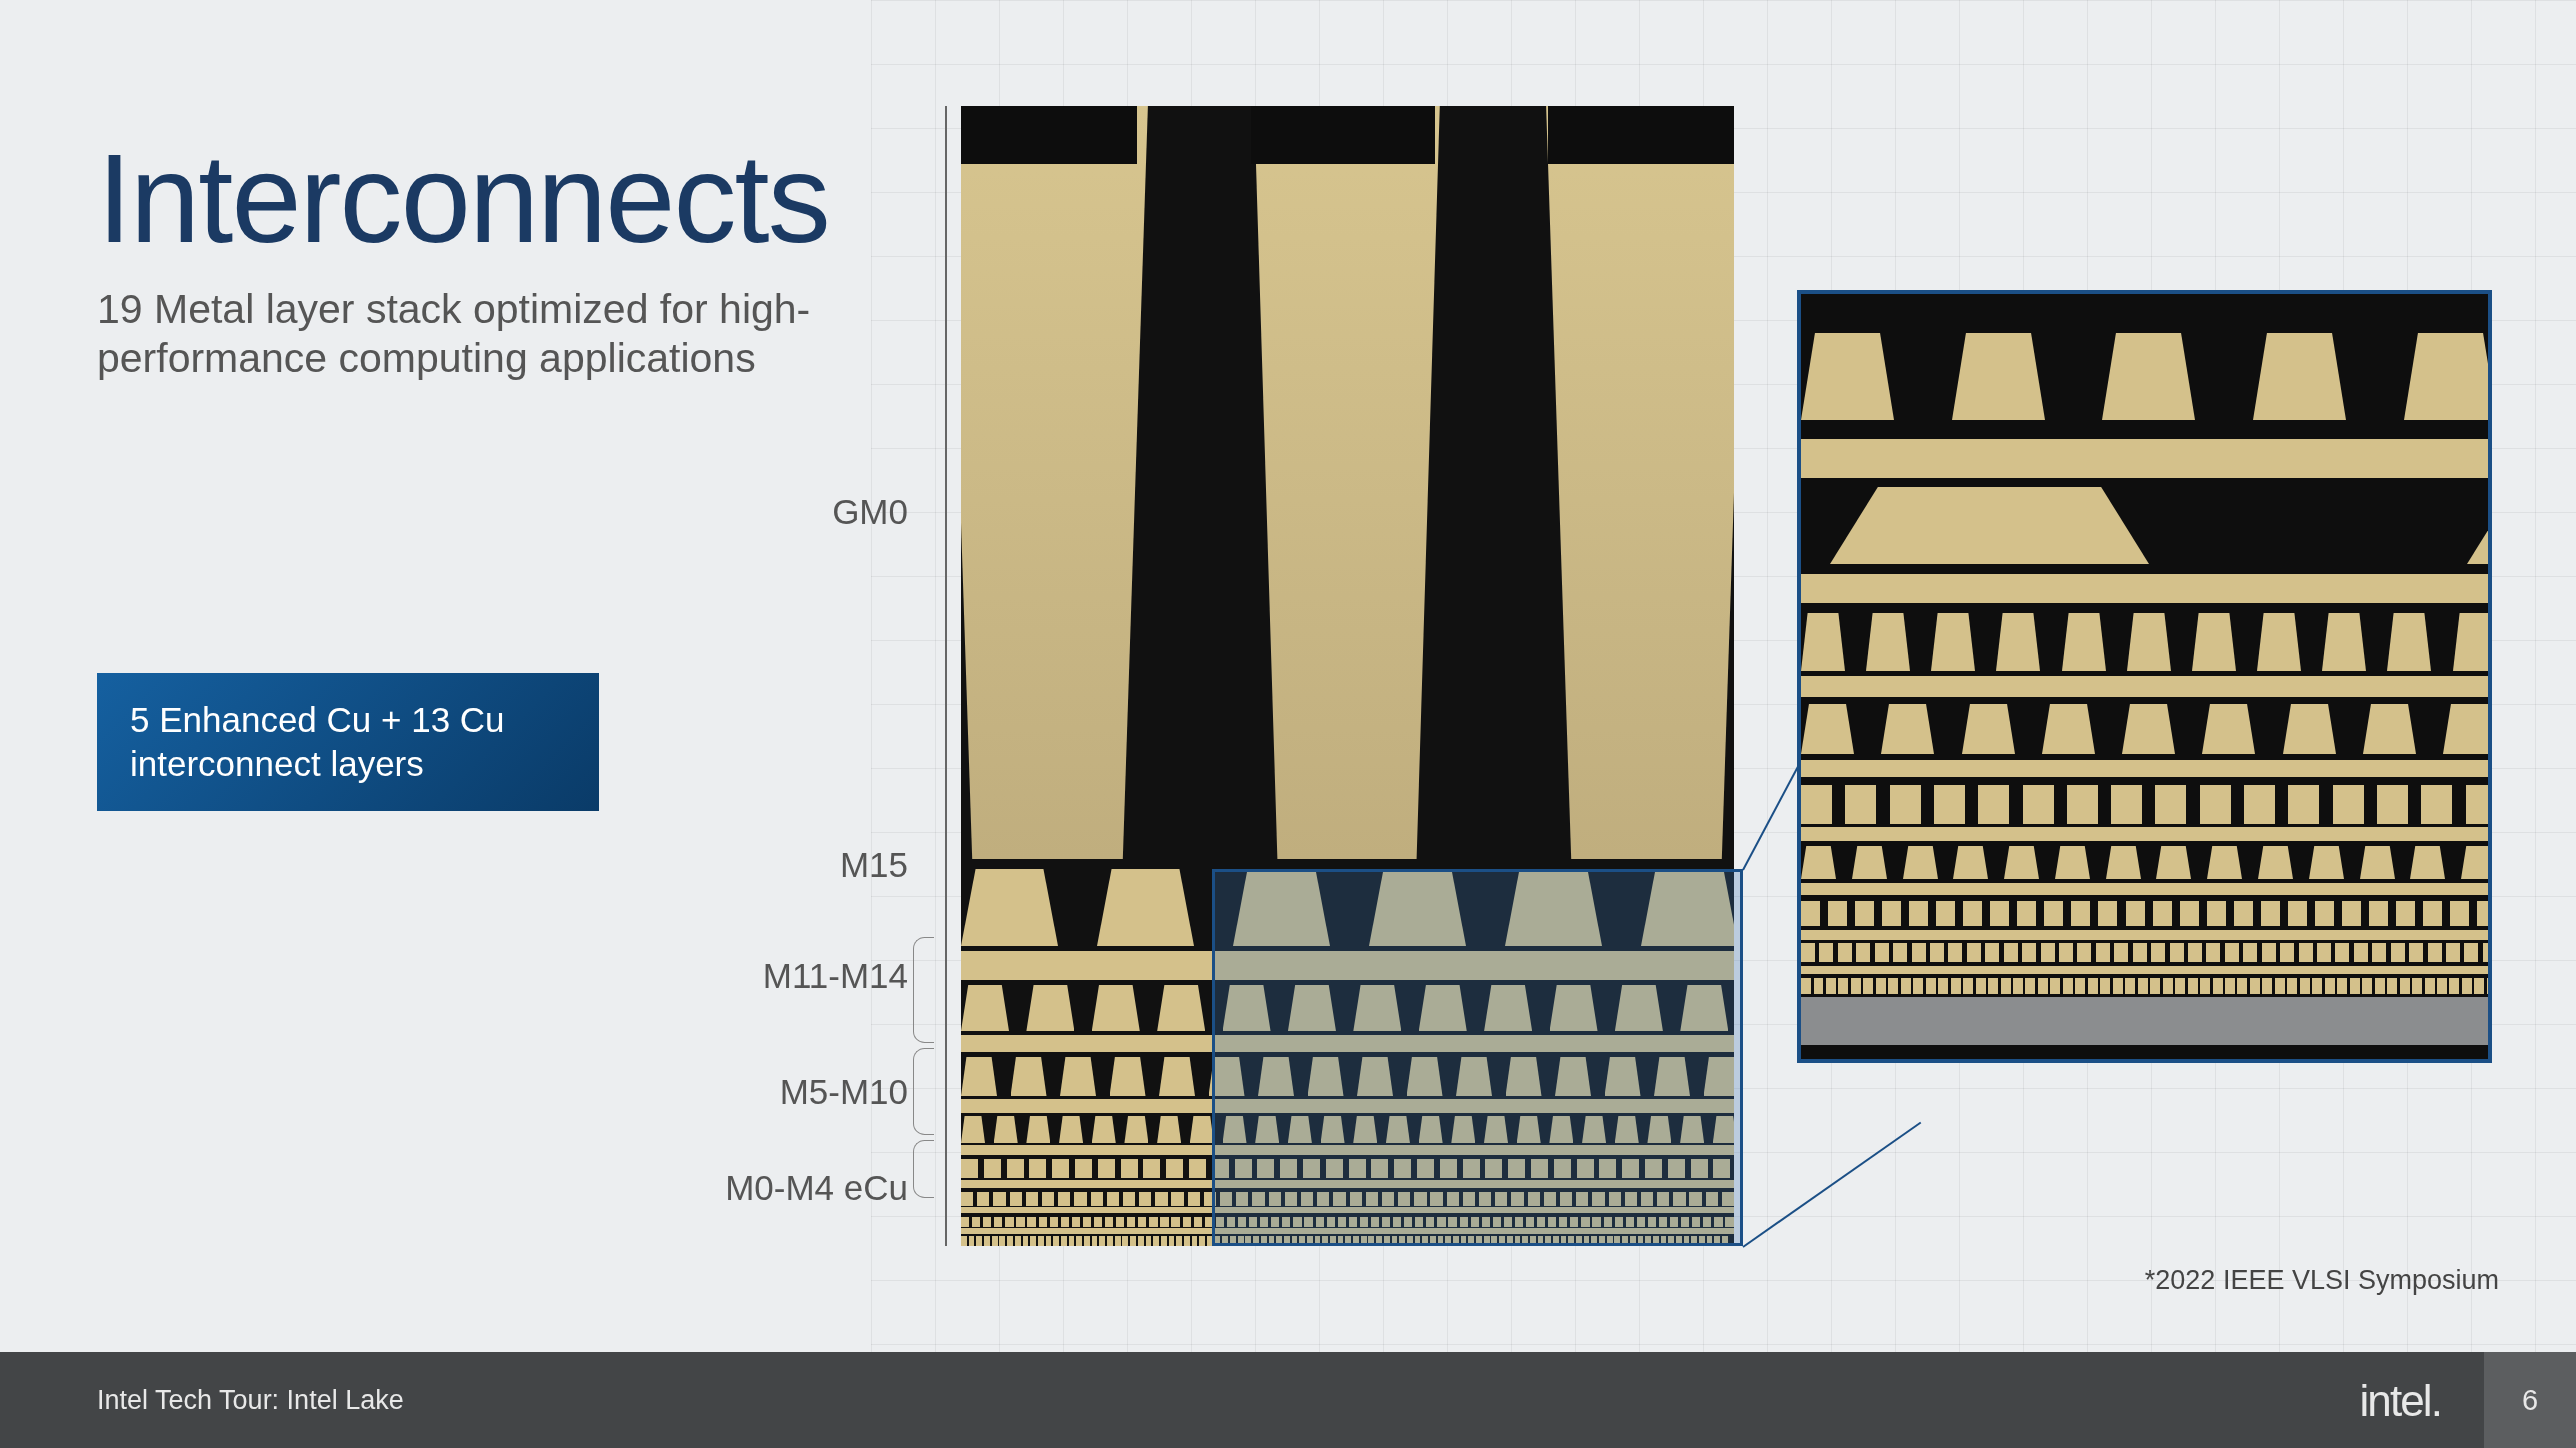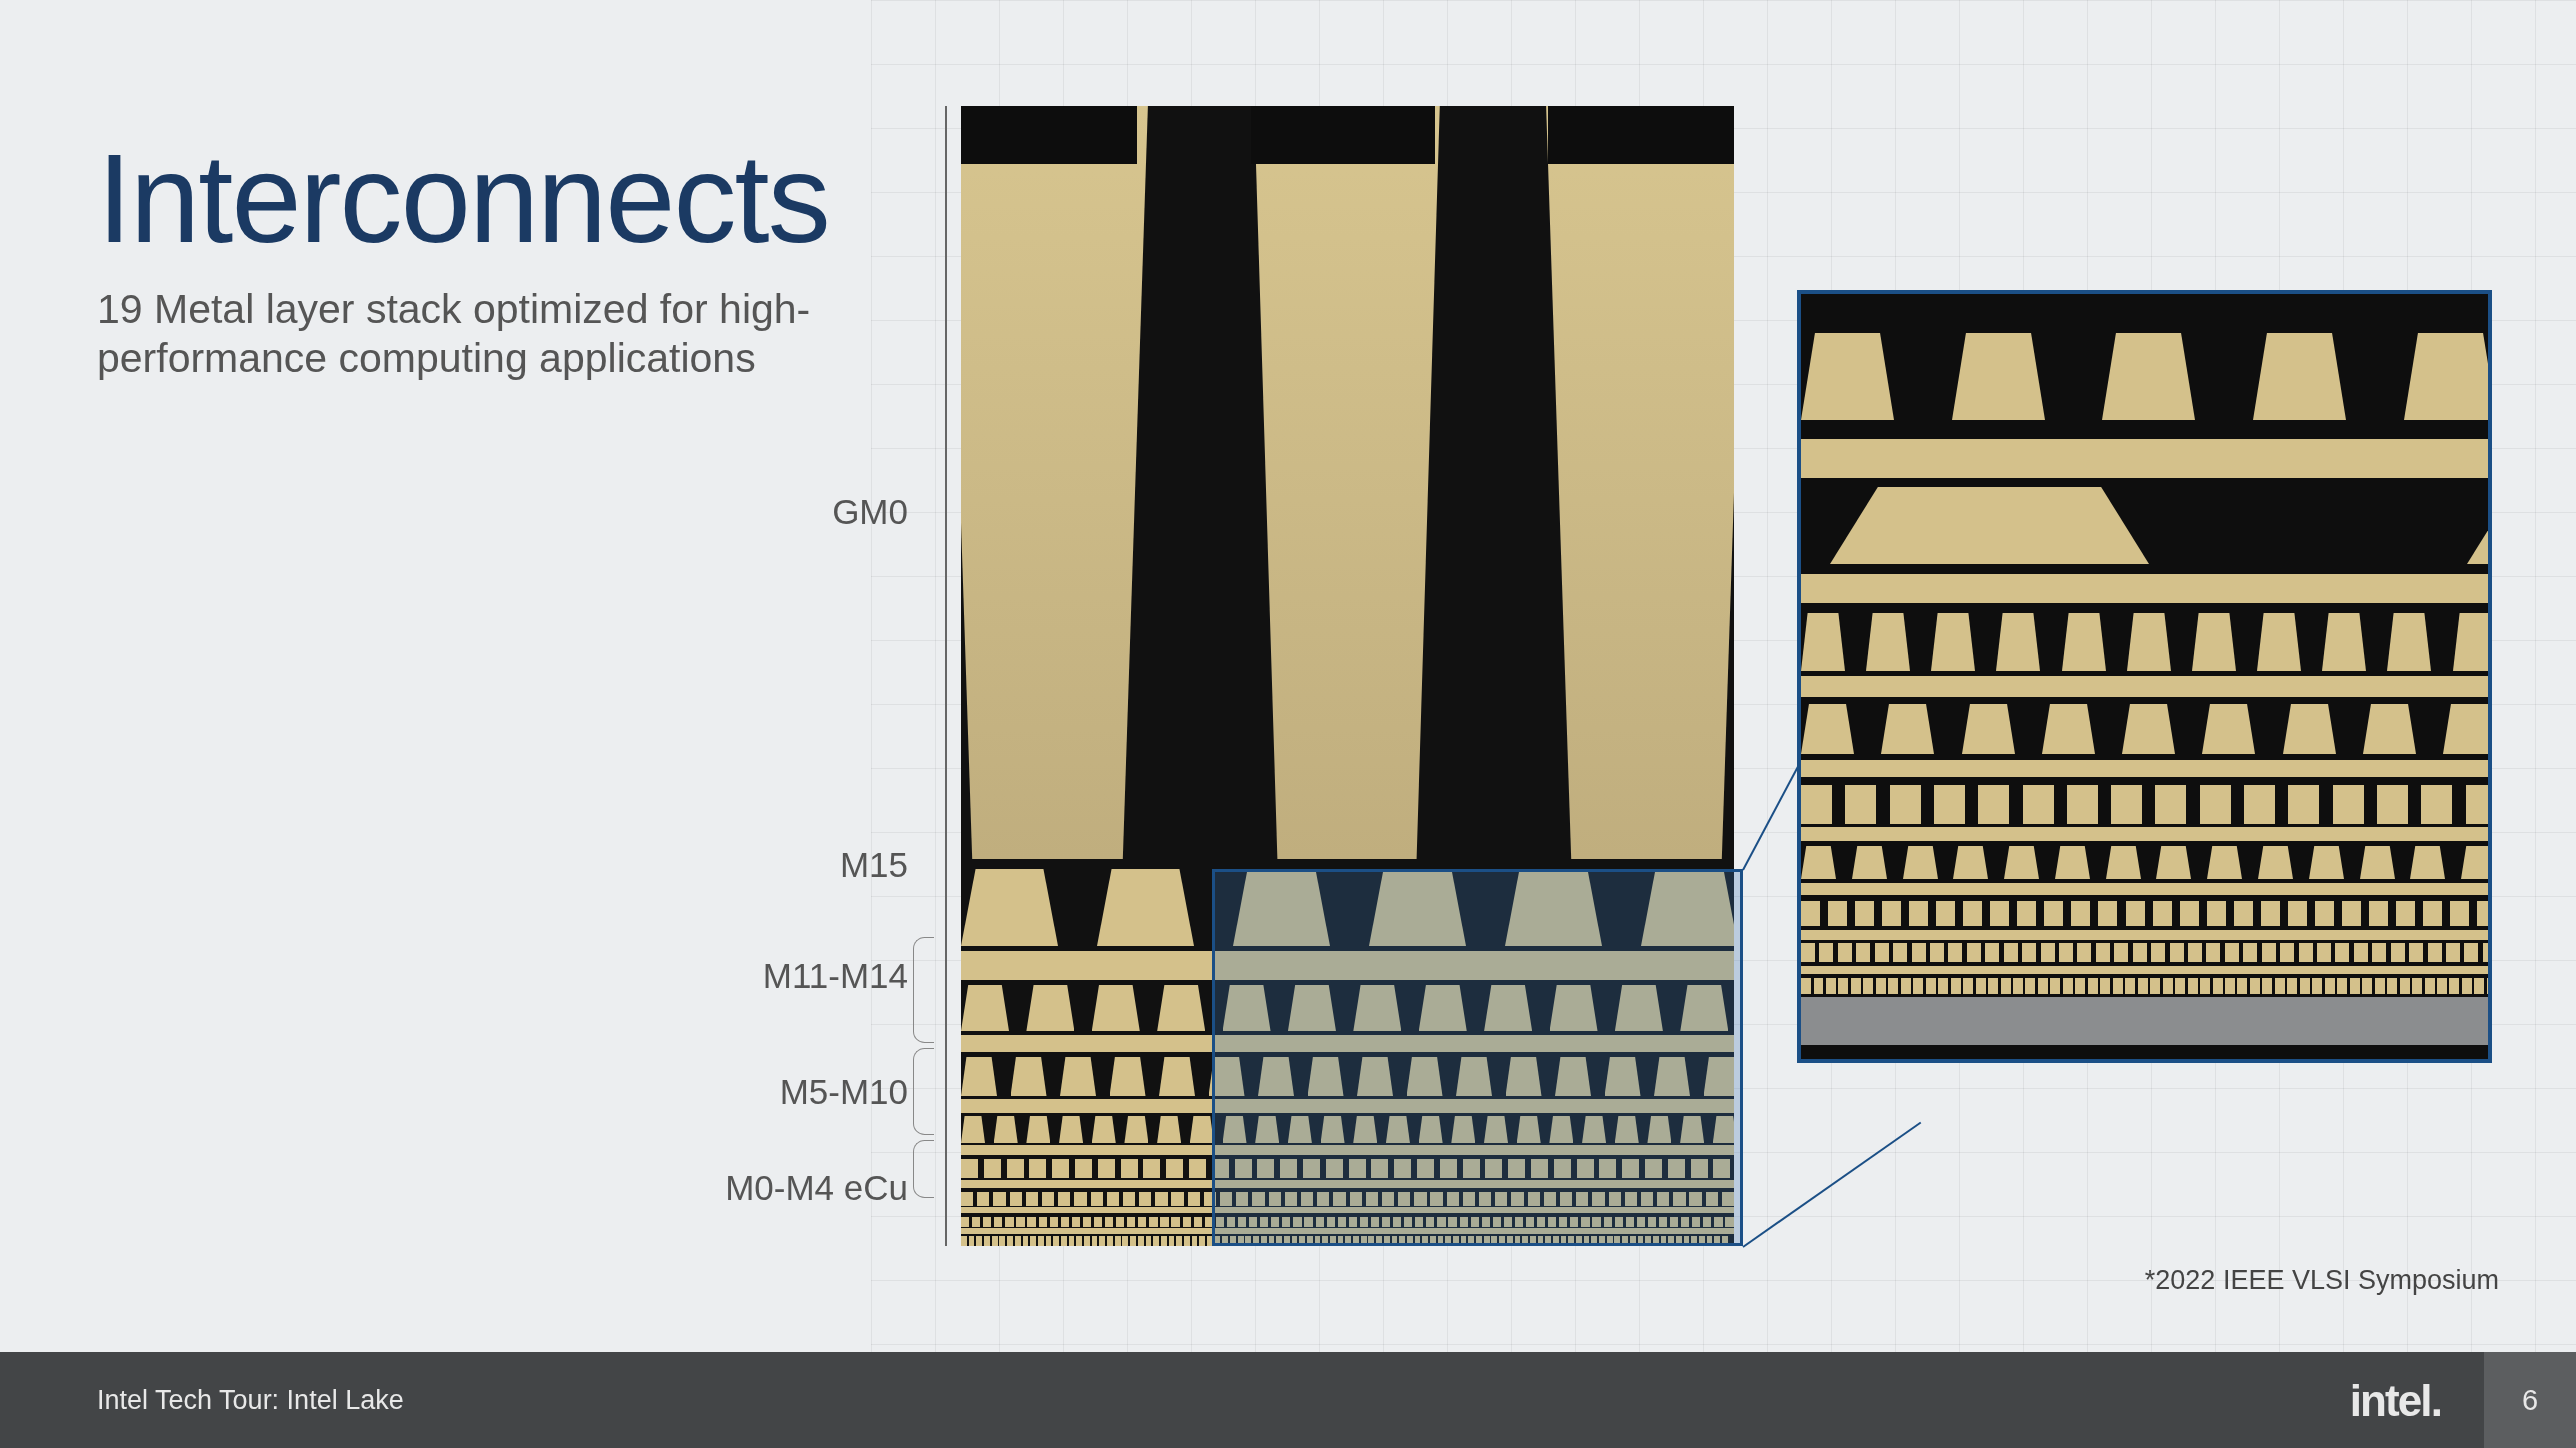--- a/index.html
+++ b/index.html
@@ -184,39 +184,40 @@
     color:#e8e8e8;
     display:flex;
     align-items:center;
     font-size:27px;
   }
   .bottombar .left { position:absolute; left:97px; }
   .bottombar .center { width:100%; text-align:center; font-weight:300;}
   .bottombar .logo {
     position:absolute; right:135px;
     font-family: Arial, sans-serif;
-    font-weight:700; font-size:44px; letter-spacing:-1.9px;
+    font-weight:400; font-size:44px; letter-spacing:-1.9px;
   }
   .bottombar .pagenum {
     position:absolute; right:0; top:0; bottom:0;
     width:92px;
     background:#5c5e60;
     display:flex; align-items:center; justify-content:center;
     font-size:29px;
   }
 </style>
 </head>
 <body>
 
 <div class="grid-bg"></div>
 
 <div class="title">Interconnects</div>
 <div class="subtitle">19 Metal layer stack optimized for high-performance computing applications</div>
 
 <div class="callouts">
+  <div class="callout c2">5 Enhanced Cu + 13 Cu interconnect layers</div>
 </div>
 
 <div class="layer-labels">
   <div class="lbl-gm0">GM0</div>
   <div class="lbl-m15">M15</div>
   <div class="lbl-m1114">M11-M14</div>
   <div class="lbl-m510">M5-M10</div>
   <div class="lbl-m04">M0-M4 eCu</div>
 </div>
 

